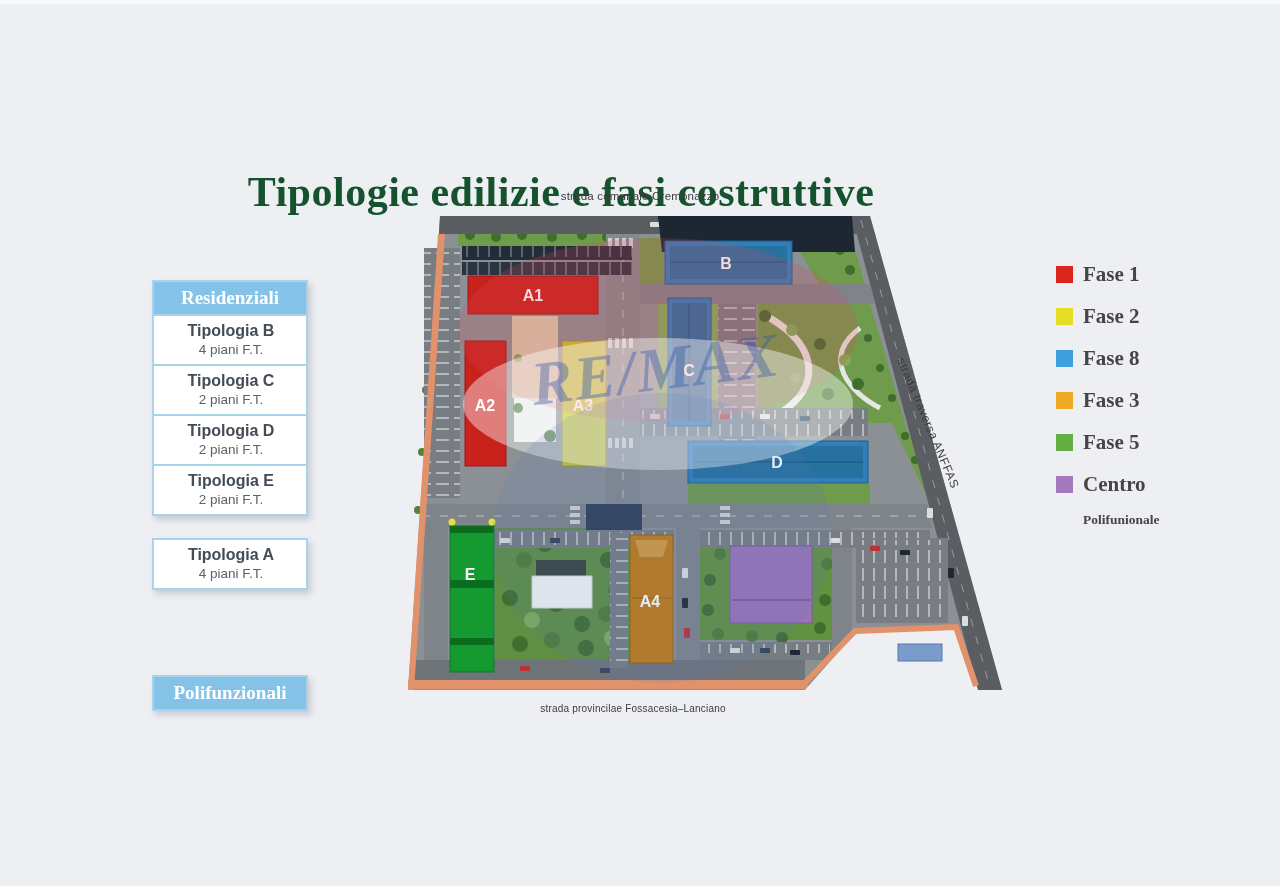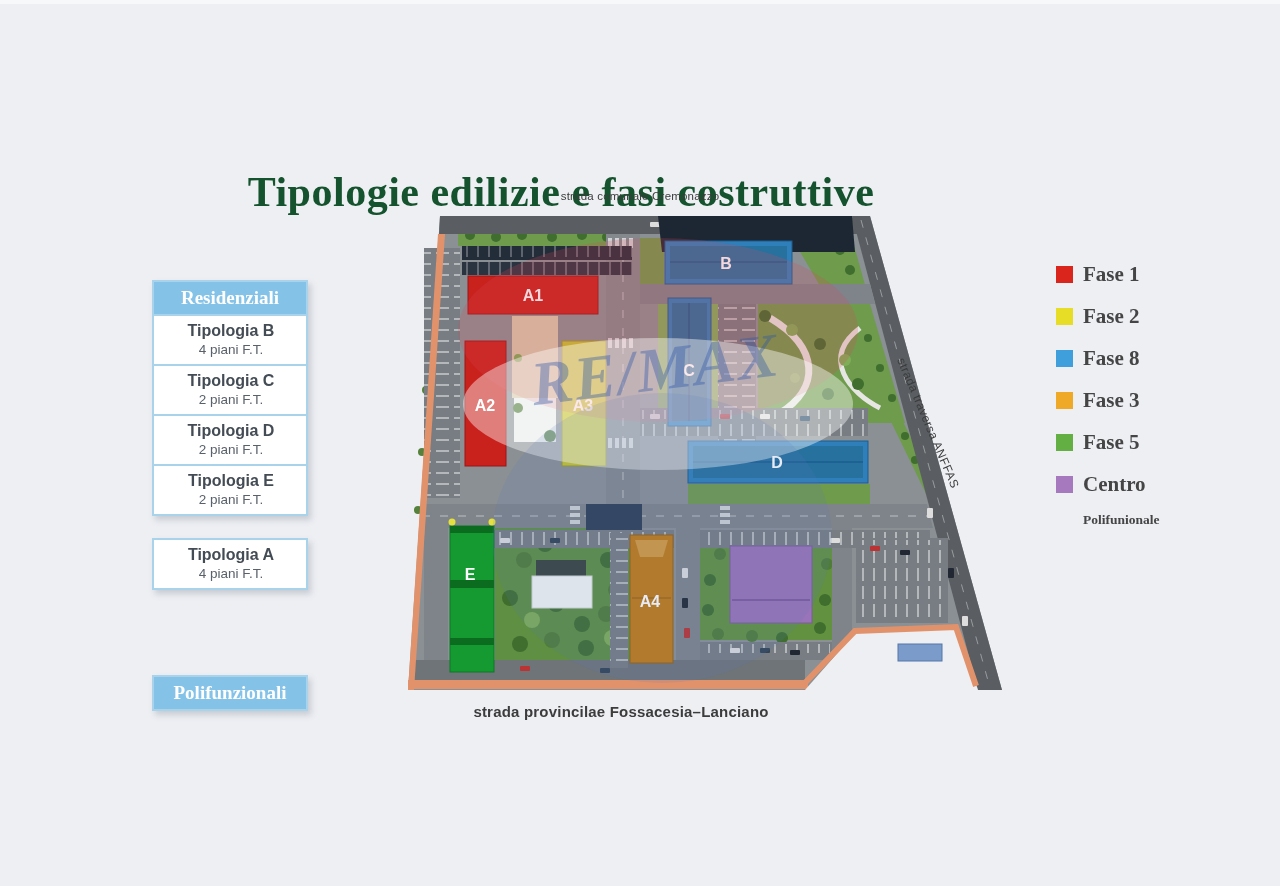--- a/index.html
+++ b/index.html
@@ -46,21 +46,21 @@
     font-family:"Liberation Serif","DejaVu Serif",serif;
     font-size:13.5px;font-weight:600;color:#454545;margin-top:17px;
   }
   
   .map-wrap{position:absolute;left:400px;top:208px;width:615px;height:494px;}
   .street-label{
     position:absolute;color:#3c3c3c;text-align:center;
     font-size:11.5px;letter-spacing:.2px;
   }
   .street-top{left:480px;top:190px;width:320px;}
-  .street-bottom{left:436px;top:703px;width:370px;font-size:15px;font-weight:bold;}
+  .street-bottom{left:448px;top:703px;width:370px;font-size:10px;}
 </style>
 </head>
 <body>
 
 <div class="top-strip"></div>
 
 <h1 class="page-title">Tipologie edilizie e fasi costruttive</h1>
 
 <div class="sbox" style="top:280px">
   <div class="hdr">Residenziali</div>

